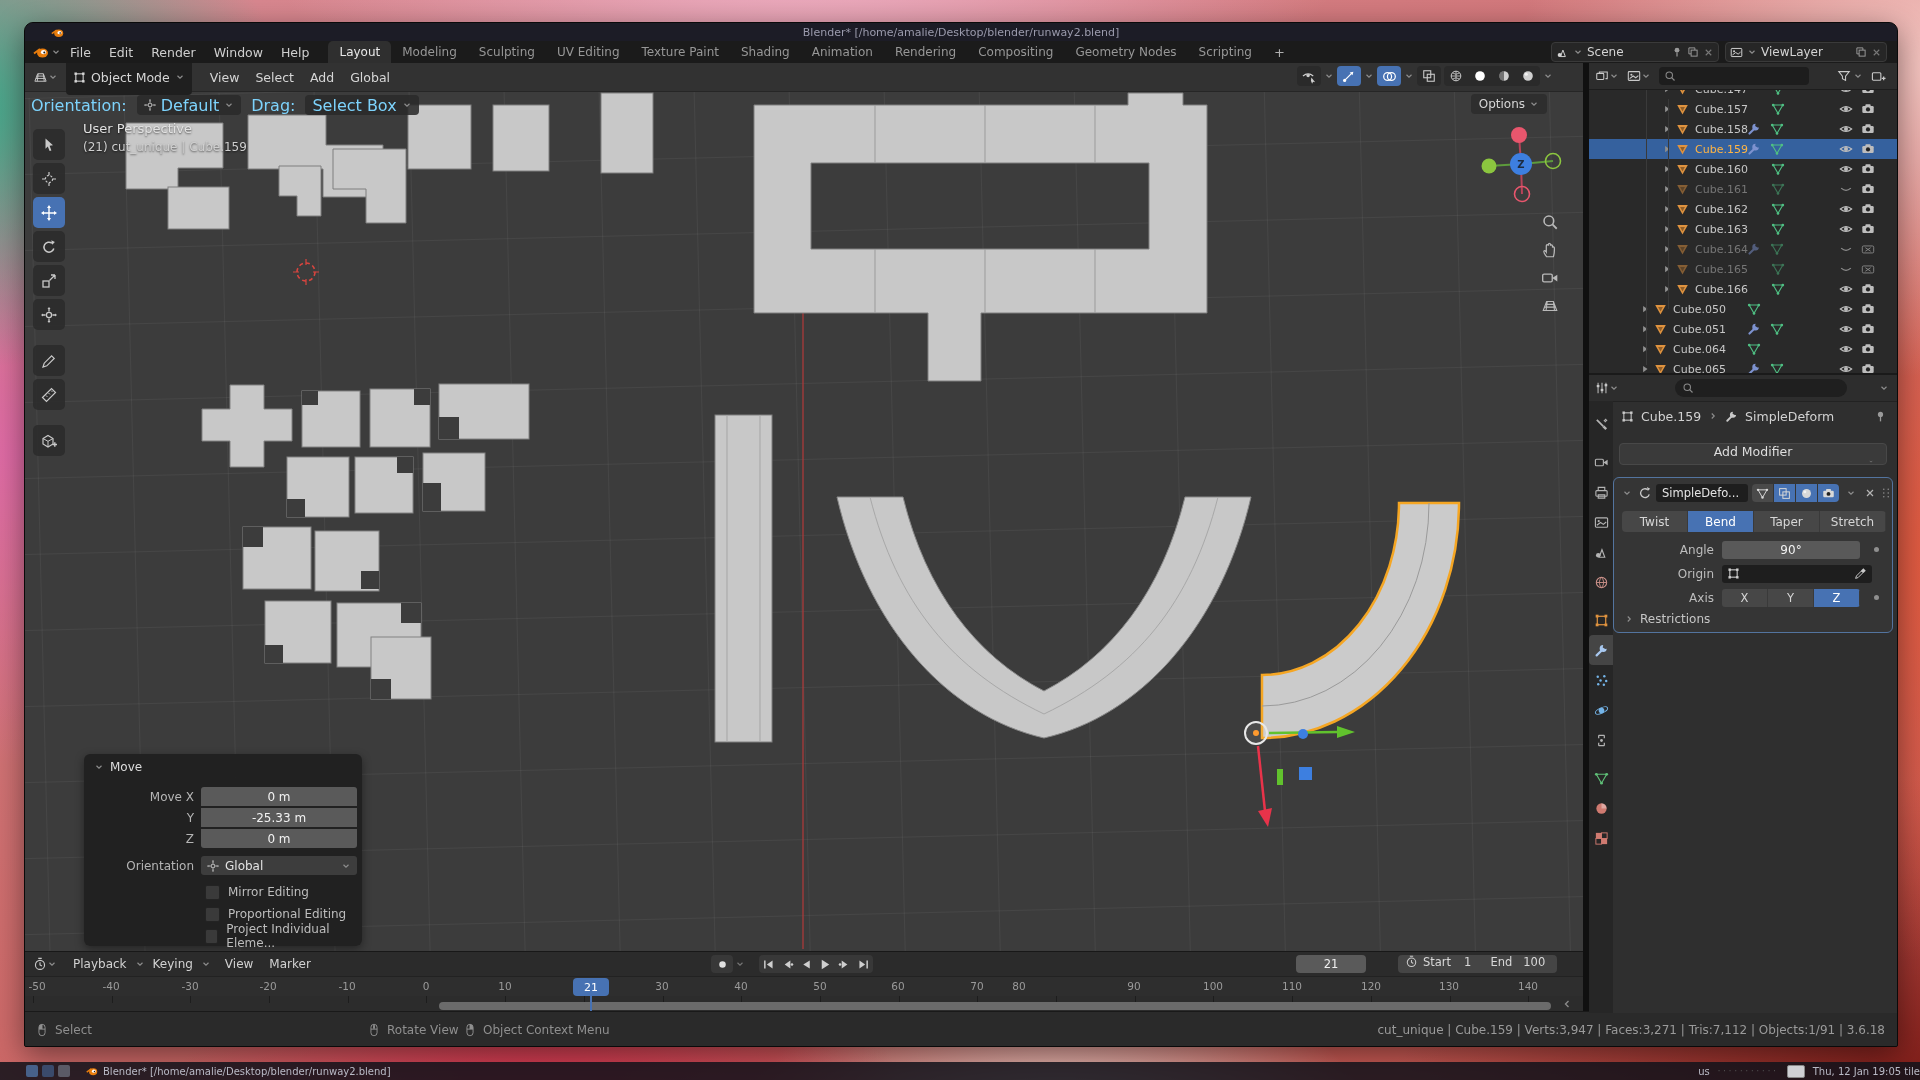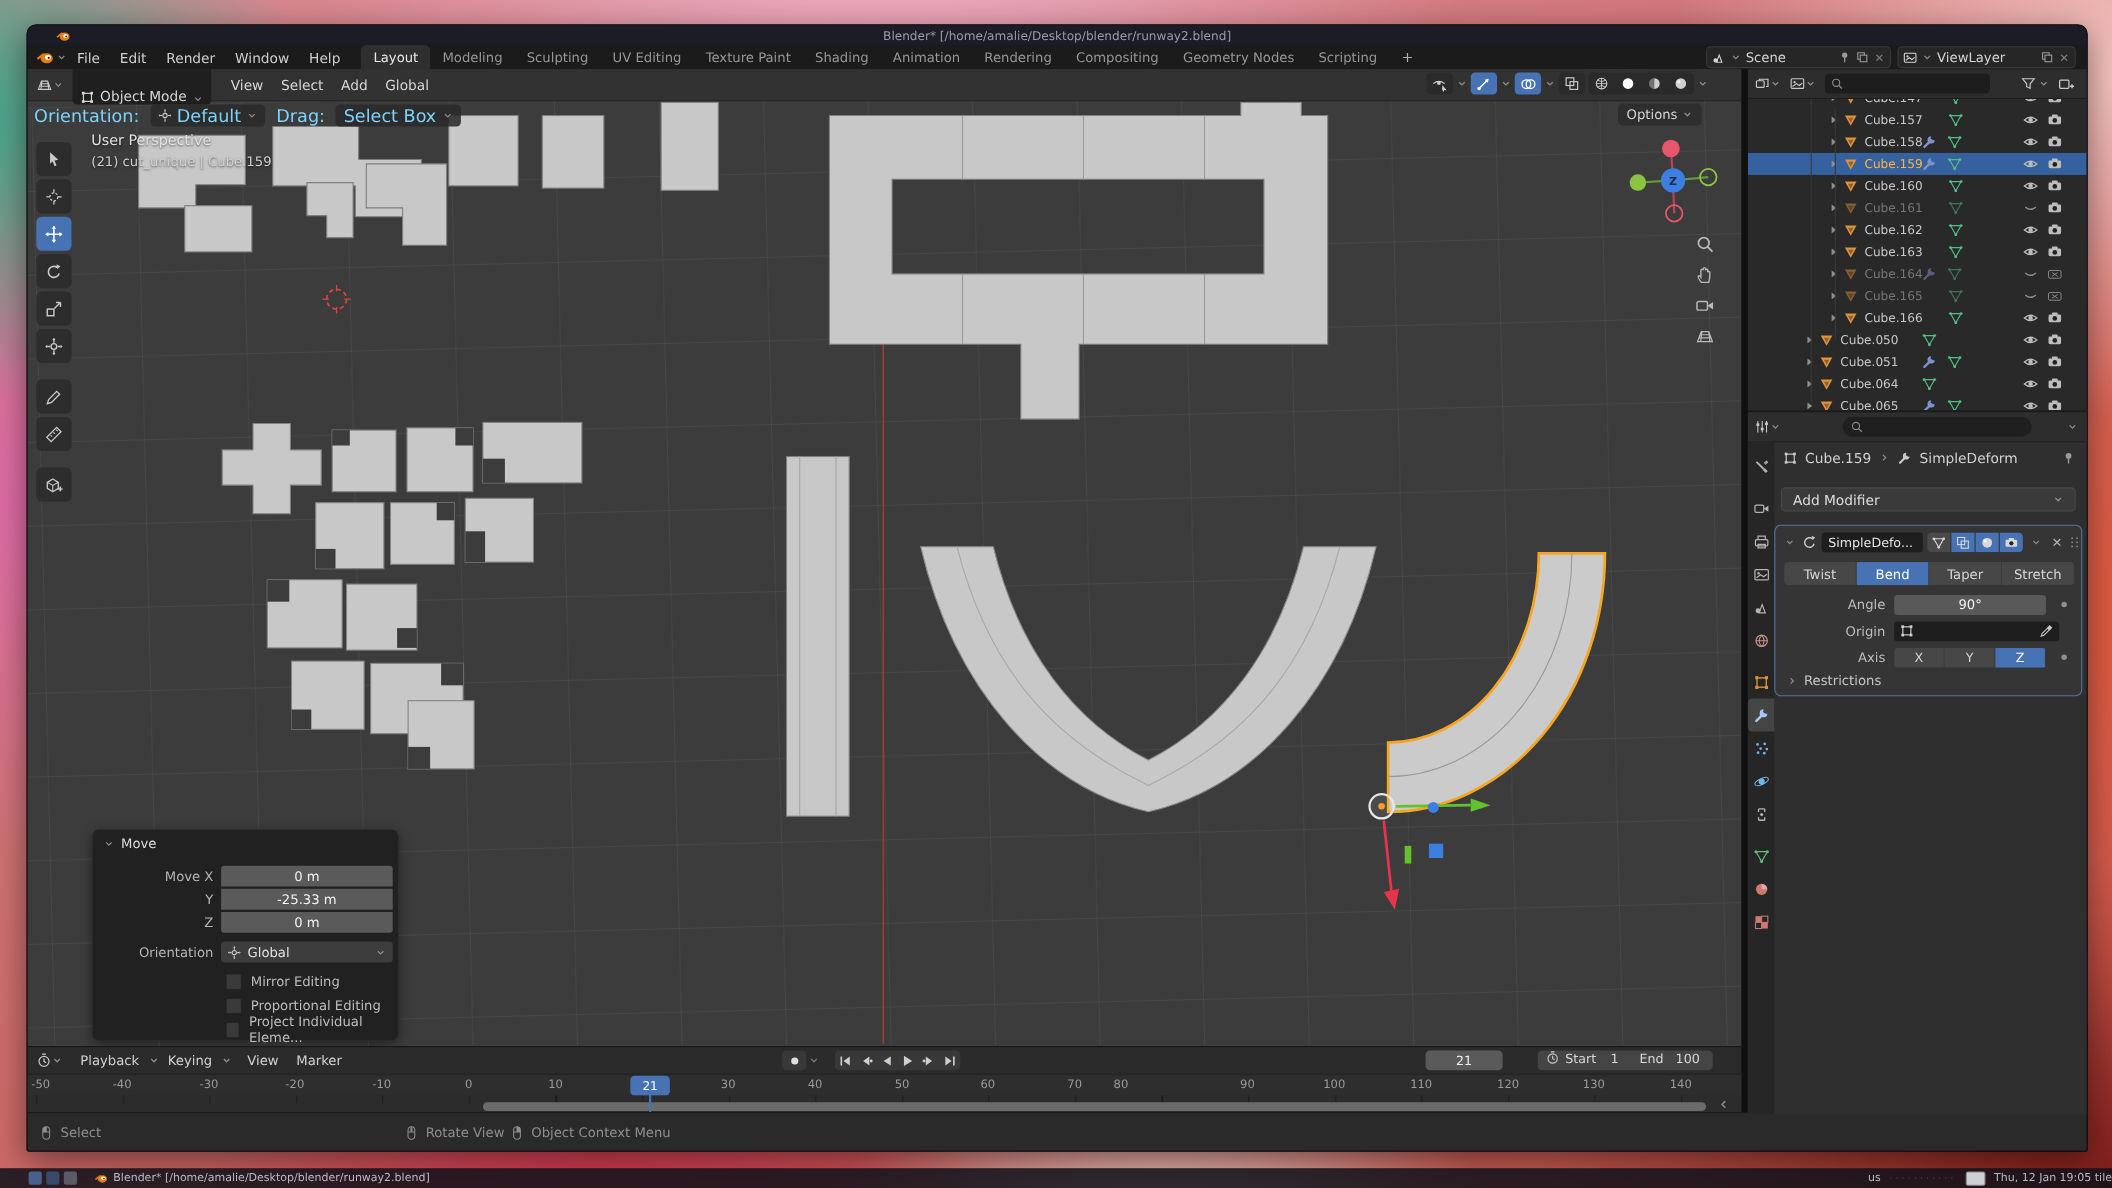--- a/index.html
+++ b/index.html
@@ -34,21 +34,21 @@
   .mbright{margin-left:auto;display:flex;align-items:center;gap:6px;margin-right:10px;}
   .widget{display:flex;align-items:center;background:#262626;border:1px solid #3a3a3a;border-radius:4px;height:18px;padding:0 4px;gap:4px;font-size:12px;color:#d4d4d4;}
   .i{display:block;}
   
   .work{position:absolute;left:0;top:40px;right:0;bottom:0;background:#101010;}
   .vp{position:absolute;left:0;top:0;width:1558px;height:888px;background:#3c3c3c;overflow:hidden;}
   .vpgrid{position:absolute;left:-80px;right:-80px;top:16px;bottom:-80px;
      background-image:linear-gradient(rgba(255,255,255,.05) 1px,transparent 1px),linear-gradient(90deg,rgba(255,255,255,.05) 1px,transparent 1px);
      background-size:95px 76px;transform:rotate(-1.4deg);}
   .vph1{position:absolute;left:0;top:0;right:0;height:28px;background:#323232;border-bottom:1px solid #262626;display:flex;align-items:center;z-index:5;font-size:12.5px;color:#d6d6d6;}
-  .modebox{display:flex;align-items:flex-end;gap:5px;background:#1f1f1f;border-radius:4px;height:36px;padding:0 7px;margin-right:10px;}
+  .modebox{display:flex;align-items:center;gap:5px;background:#1f1f1f;border-radius:4px;height:36px;padding:0 7px;margin-right:10px;}
   .vmenu{padding:2px 8px;}
   .vph1r{position:absolute;right:30px;top:3px;display:flex;align-items:center;gap:3px;z-index:6;}
   .tgl{width:24px;height:20px;border-radius:4px;display:flex;align-items:center;justify-content:center;color:#cfcfcf;background:#2a2a2a;}
   .tgl.on{background:#4772b3;color:#fff;}
   .tgl.lit{background:#5d5d5d;color:#fff;}
   .sphgrp{display:flex;background:#2a2a2a;border-radius:4px;overflow:hidden;}
   .sphgrp .tgl{border-radius:0;background:transparent;}
   .vph2{position:absolute;left:6px;top:32px;display:flex;align-items:center;gap:10px;z-index:5;font-size:16px;color:#7dd3fc;}
   .drop{display:flex;align-items:center;gap:5px;background:#2a2a2ae0;border-radius:4px;height:20px;padding:0 7px;}
   .optbtn{position:absolute;right:36px;top:31px;display:flex;align-items:center;gap:4px;background:#2a2a2ac8;border-radius:4px;height:20px;padding:0 8px;z-index:6;font-size:12px;color:#d6d6d6;}
@@ -116,21 +116,21 @@
   
   .props{position:absolute;left:0;top:310px;width:100%;height:638px;background:#2f2f2f;border-top:2px solid #1a1a1a;}
   .prh{position:absolute;left:0;top:0;width:100%;height:26px;background:#2d2d2d;display:flex;align-items:center;border-bottom:1px solid #222;}
   .prsearch{position:absolute;left:86px;top:4px;width:172px;height:18px;background:#1f1f1f;border-radius:9px;display:flex;align-items:center;gap:5px;padding:0 7px;color:#8a8a8a;box-sizing:border-box;}
   .ptabs{position:absolute;left:0;top:26px;width:24px;bottom:0;background:#262626;display:flex;flex-direction:column;align-items:center;padding-top:8px;box-sizing:border-box;}
   .ptab{width:24px;height:30px;display:flex;align-items:center;justify-content:center;color:#b4b4b4;}
   .ptab.act{background:#454545;color:#a8c8ef;border-radius:4px 0 0 4px;}
   .pgap{height:8px;}
   .prcontent{position:absolute;left:24px;top:26px;right:0;bottom:0;}
   .crumb{position:absolute;left:0;top:0;width:100%;height:30px;display:flex;align-items:center;gap:7px;padding-left:8px;font-size:12.5px;color:#d2d2d2;box-sizing:border-box;}
-  .addmod{position:absolute;left:6px;top:42px;width:268px;height:22px;background:#3a3a3a;border:1px solid #484848;border-radius:4px;display:flex;align-items:center;font-size:12.5px;color:#dedede;padding:0 10px;box-sizing:border-box;}
+  .addmod{position:absolute;left:6px;top:42px;width:268px;height:22px;background:#3a3a3a;border:1px solid #484848;border-radius:4px;display:flex;align-items:center;font-size:12.5px;color:#dedede;padding:0 10px;box-sizing:border-box;flex-direction:column;}
   .modbox{position:absolute;left:0;top:76px;width:280px;height:156px;background:#353535;border:1.5px solid #53749f;border-radius:6px;box-sizing:border-box;}
   .mbh{position:absolute;left:0;top:5px;width:100%;height:20px;display:flex;align-items:center;}
   .mname{position:absolute;left:42px;width:92px;height:18px;background:#1e1e1e;border-radius:3px;color:#e4e4e4;font-size:11.5px;display:flex;align-items:center;padding-left:6px;box-sizing:border-box;}
   .mtgl{width:21px;height:18px;display:flex;align-items:center;justify-content:center;border-radius:0;color:#d8d8d8;background:#4a4a4a;}
   .mtgl.on{background:#4772b3;}
   .mtabs{position:absolute;left:8px;top:33px;width:264px;height:21px;display:flex;border-radius:4px;overflow:hidden;font-size:12px;}
   .mseg{flex:1;background:#474747;color:#d6d6d6;display:flex;align-items:center;justify-content:center;border-right:1px solid #3a3a3a;}
   .mseg.act{background:#4772b3;color:#fff;}
   .prow{position:absolute;left:0;width:100%;height:19px;display:flex;align-items:center;font-size:12px;color:#c9c9c9;}
   .plab{width:100px;text-align:right;color:#bdbdbd;}
@@ -930,20 +930,21 @@
               <use href="#s-mouseM"></use>
             </svg>
         <span>Rotate View</span>
       </div>
       <div class="hint" style="left:438px">
         <svg class="i" width="14" height="14">
               <use href="#s-mouseR"></use>
             </svg>
         <span>Object Context Menu</span>
       </div>
+      <div class="stats">cut_unique | Cube.159 | Verts:3,947 | Faces:3,271 | Tris:7,112 | Objects:1/91 | 3.6.18</div>
     </div>
 
     <div class="rc">
 
       <div style="position:absolute;left:0;top:0;width:100%;height:310px;overflow:hidden;background:#292929">
         <div class="olines"></div>
             <div class="olines2"></div>
         <div class="ollist">
           <div class="orow deep">
             <svg class="i tri" width="10" height="10">

